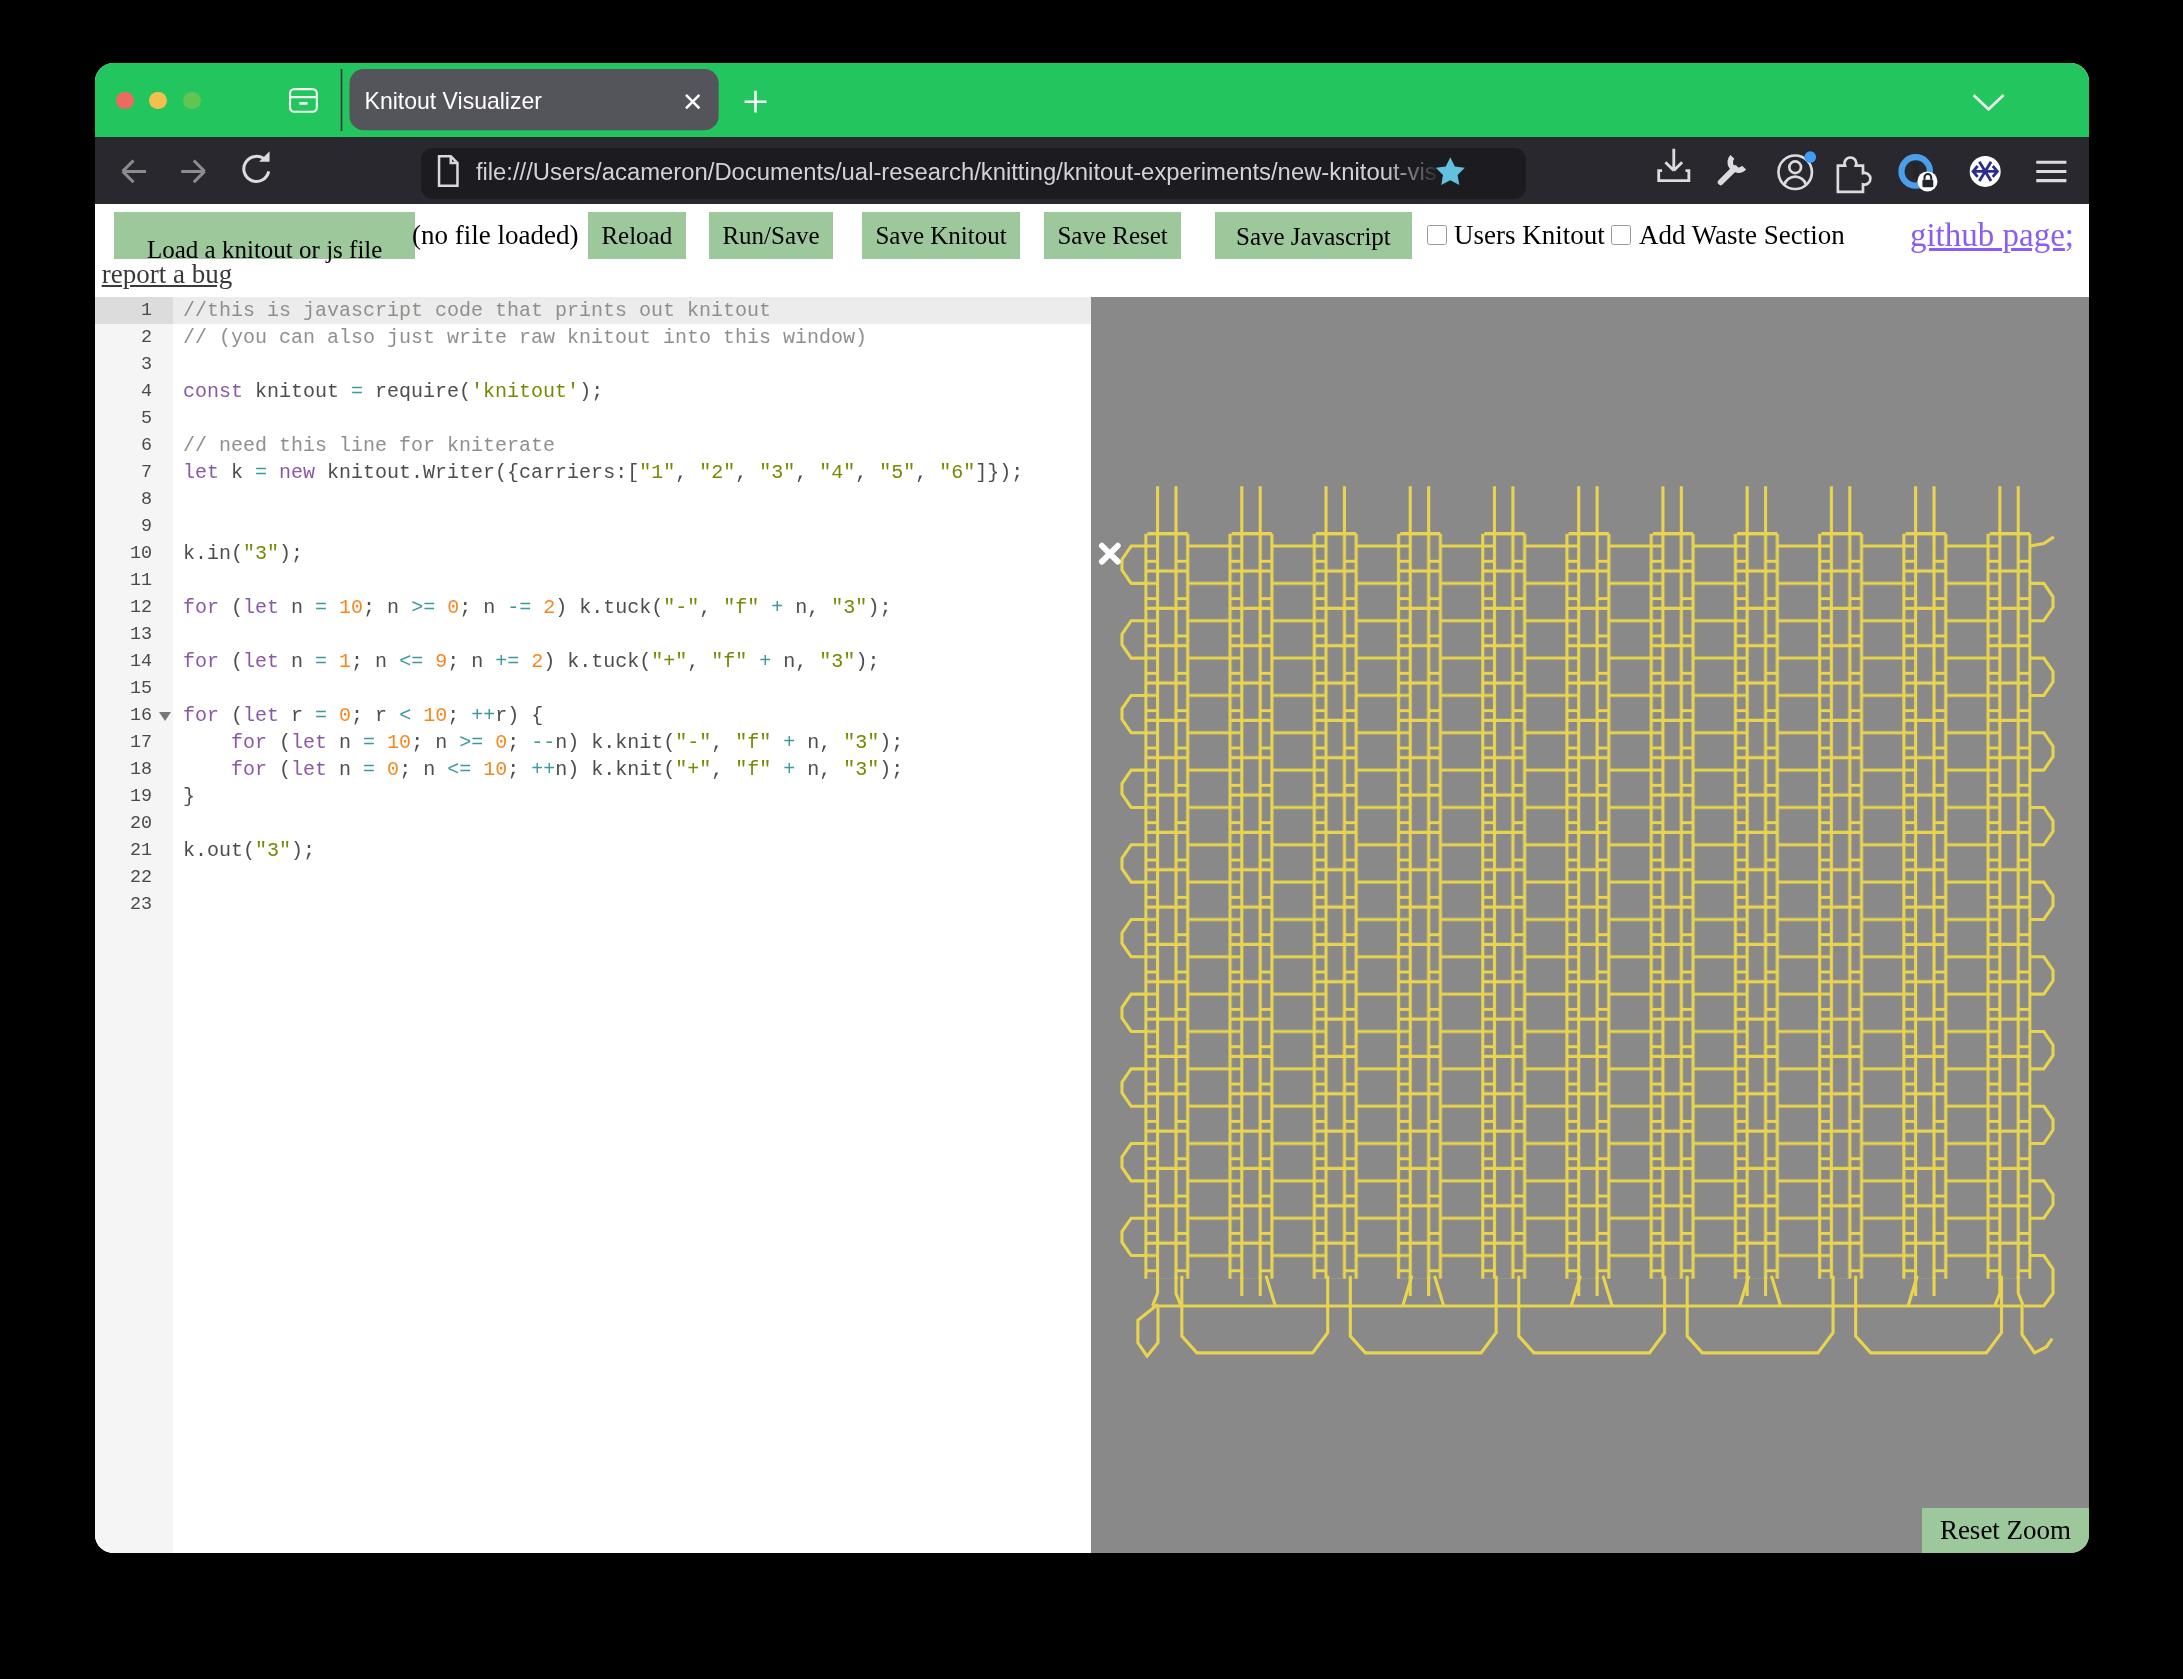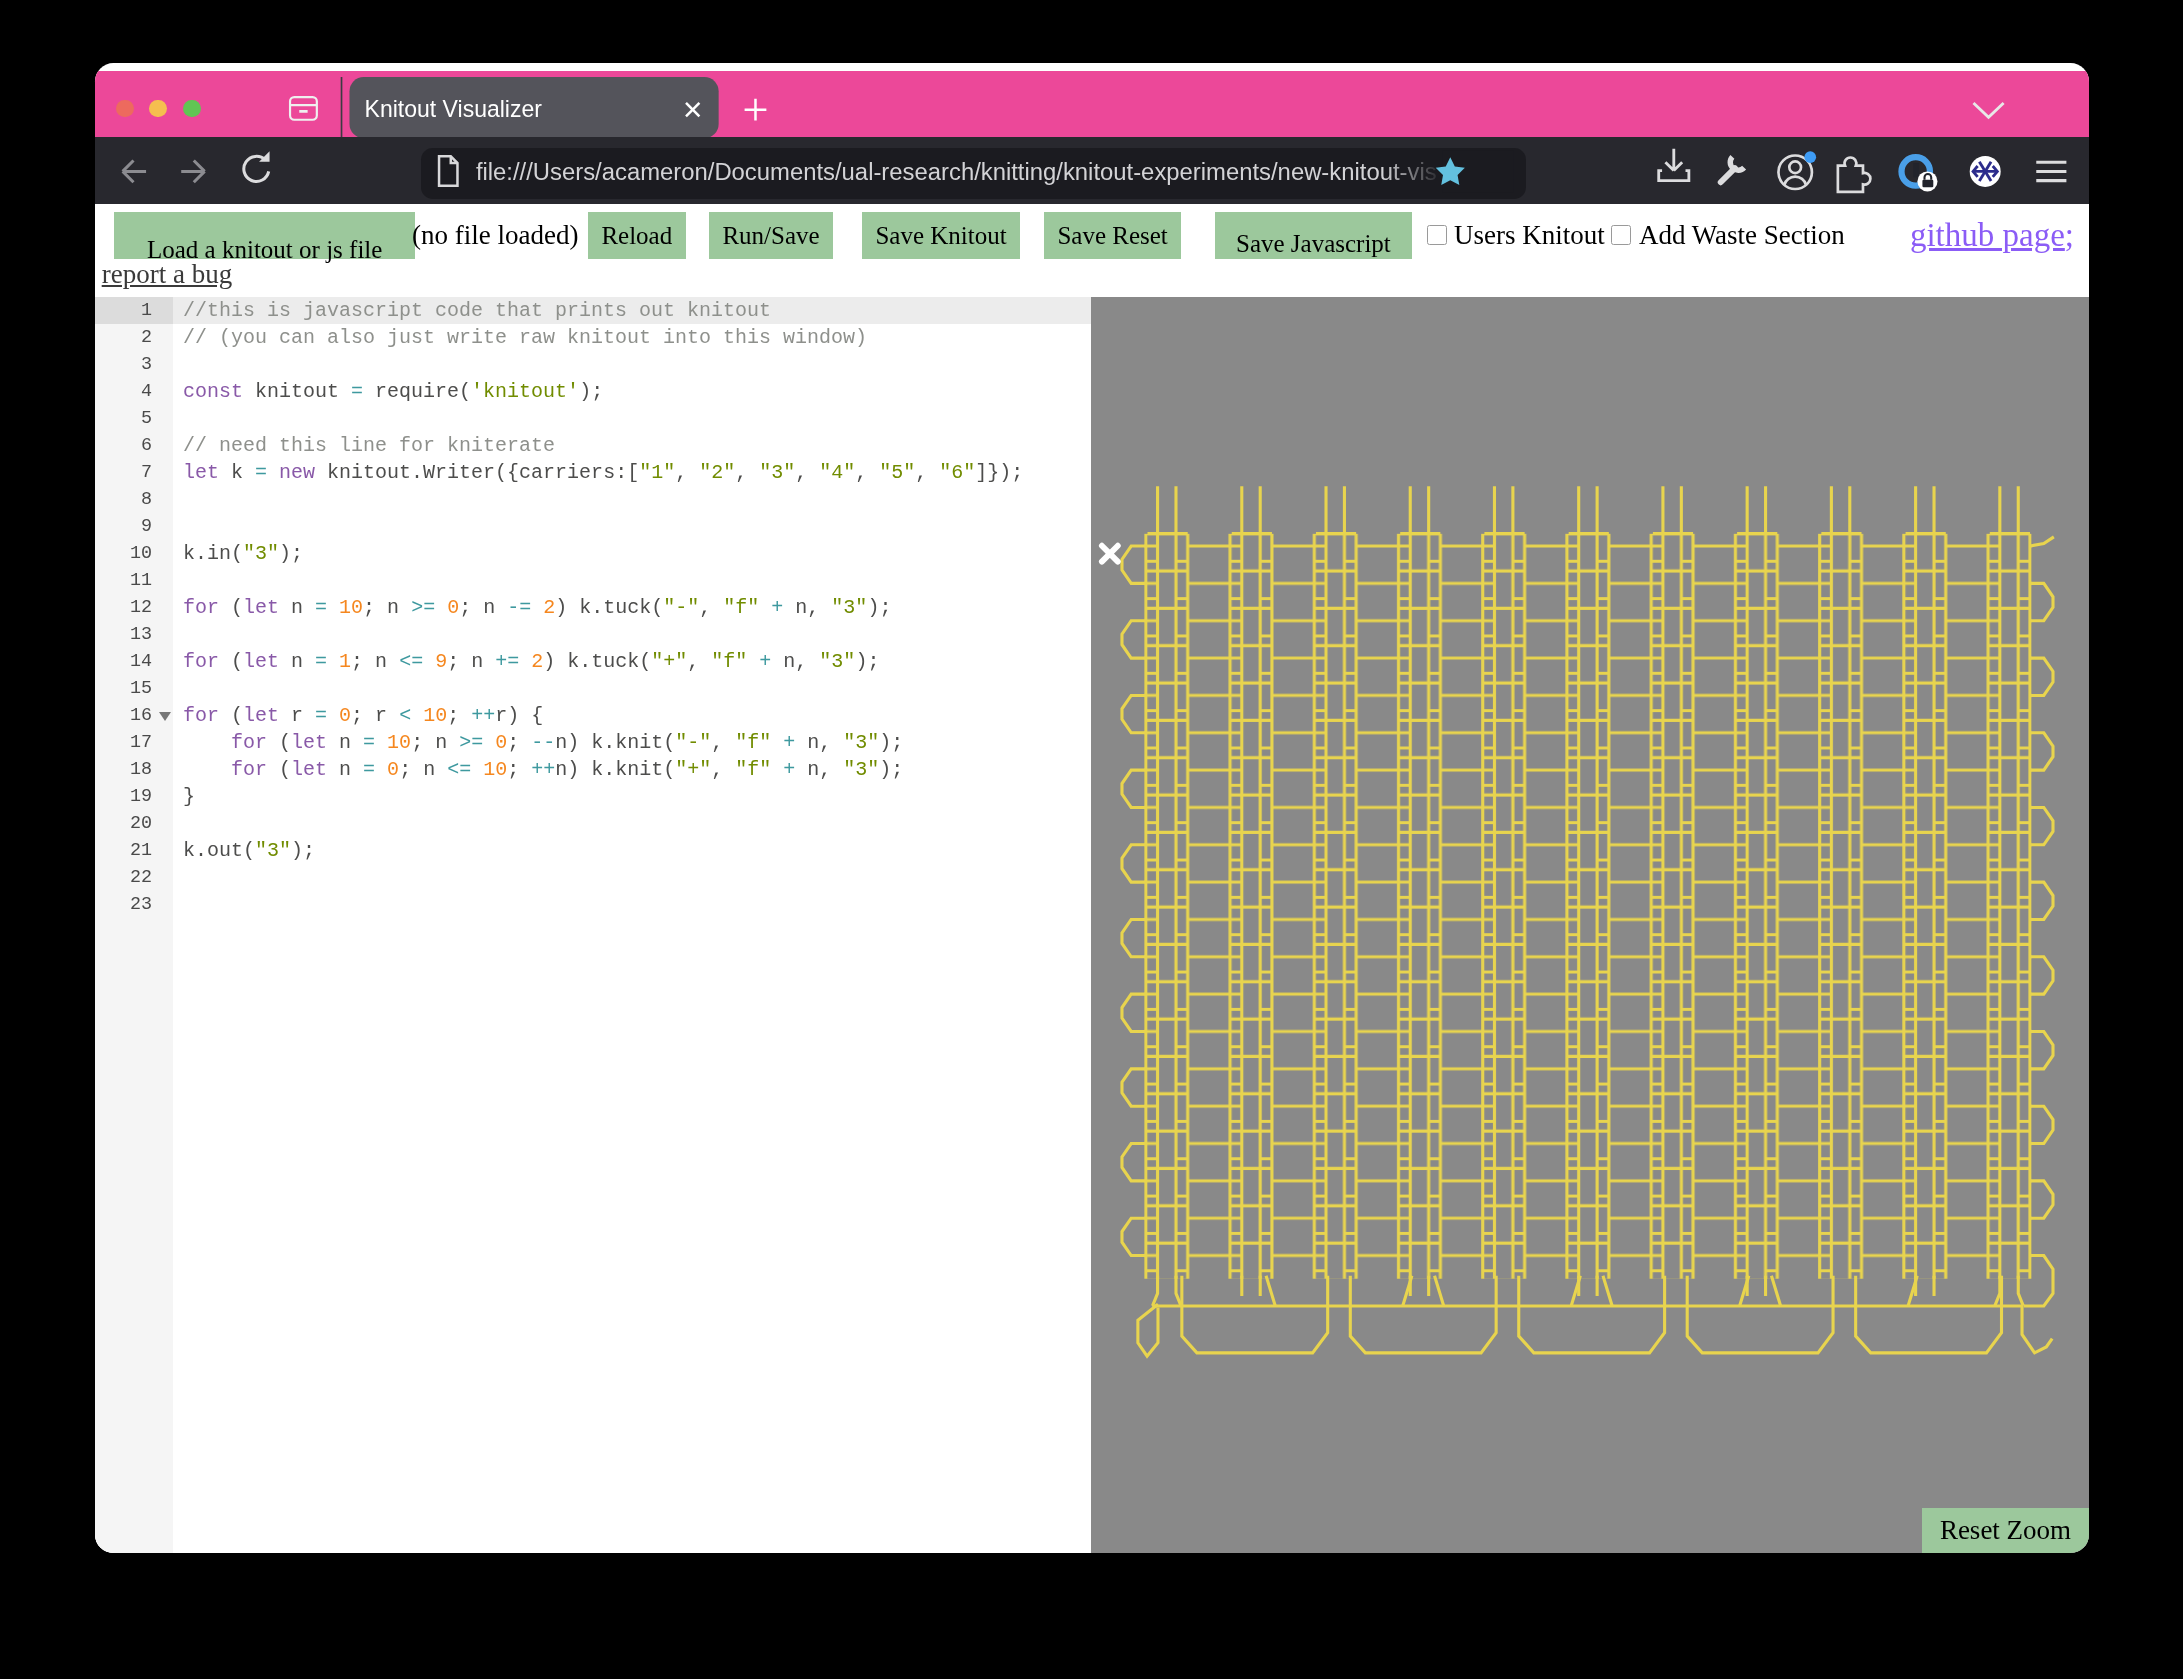--- a/index.html
+++ b/index.html
@@ -2,21 +2,21 @@
 <html style="font-size:13.4px"><head>
 <meta charset="utf-8">
 <style>
 * { margin:0; padding:0; box-sizing:border-box; }
 html,body { width:2183px; height:1679px; background:#000; overflow:hidden; }
 #win {
   position:absolute; left:95px; top:63px; width:1994px; height:1490px;
   border-radius:18.4px; overflow:hidden; background:#fff;
 }
 
-#titlebar { position:absolute; left:0; top:8px; width:100%; height:74px; background:#ec4899; }
+#titlebar { position:absolute; left:0; top:0; width:100%; height:74px; background:#22c55e; }
 .tl { position:absolute; top:28.5px; width:17.6px; height:17.6px; border-radius:50%; }
 #navbar { position:absolute; left:0; top:74px; width:100%; height:68px; background:#28282e; }
 #urlbar { position:absolute; left:326px; top:11px; width:1105px; height:51px; background:#1b1b20; border-radius:11.7px; }
 #toolbar { position:absolute; left:0; top:141px; width:100%; height:93px; background:#fff; font-family:"Liberation Serif", serif; }
 .gbtn { position:absolute; top:7.5px; height:47px; background:#9cc89c; color:#000;
   font-family:"Liberation Serif", serif; font-size:25px; line-height:47px; text-align:center;
   padding:0 13.4px; white-space:nowrap; }
 
 #main { position:absolute; left:0; top:234px; width:100%; height:1256px; }
 #editor { position:absolute; left:0; top:0; width:996px; height:1256px; background:#fff; }
@@ -131,21 +131,21 @@
       </g>
     </svg>
   </div>
   <div id="toolbar">
     <div class="gbtn" style="left:19px; padding:14px 33px;text-align:center;">Load a knitout or js file</div>
     <div style="position:absolute; left:317px; top:7.5px; height:47px; line-height:47px; font-size:27px;">(no file loaded)</div>
     <div class="gbtn" style="left:493px;">Reload</div>
     <div class="gbtn" style="left:614px;">Run/Save</div>
     <div class="gbtn" style="left:767px;">Save Knitout</div>
     <div class="gbtn" style="left:949px;">Save Reset</div>
-    <div class="gbtn" style="left:1120px; padding:8px 21px;">Save Javascript</div>
+    <div class="gbtn" style="left:1120px; padding:1px 21px;">Save Javascript</div>
     <div style="position:absolute; left:1332px; top:21px; width:20px; height:20px; background:#fff; border:1.7px solid #9a9a9a; border-radius:2.5px;"></div>
     <div style="position:absolute; left:1359px; top:7.5px; height:47px; line-height:47px; font-size:27px;">Users Knitout</div>
     <div style="position:absolute; left:1516px; top:21px; width:20px; height:20px; background:#fff; border:1.7px solid #9a9a9a; border-radius:2.5px;"></div>
     <div style="position:absolute; left:1544px; top:7.5px; height:47px; line-height:47px; font-size:27px;">Add Waste Section</div>
     <div style="position:absolute; right:15px; top:7.5px; height:47px; line-height:47px; font-size:33px; color:#8b5cf6;"><span style="text-decoration:underline;">github page</span>;</div>
     <div style="position:absolute; left:6.7px; top:54px; height:33px; line-height:33px; font-size:27px; color:#3a3a3a; text-decoration:underline;">report a bug</div>
   </div>
   <div id="main">
     <div id="editor">
       <div id="gutter"></div>

